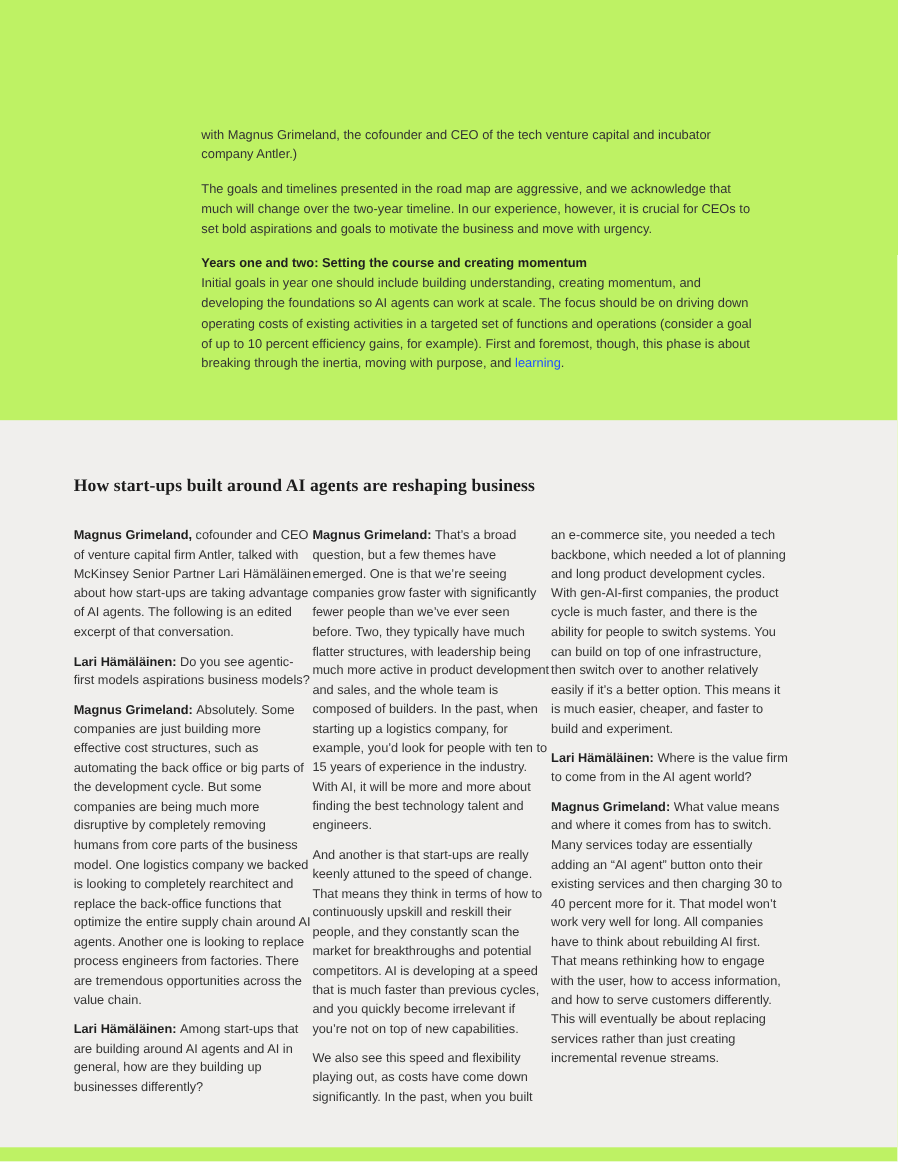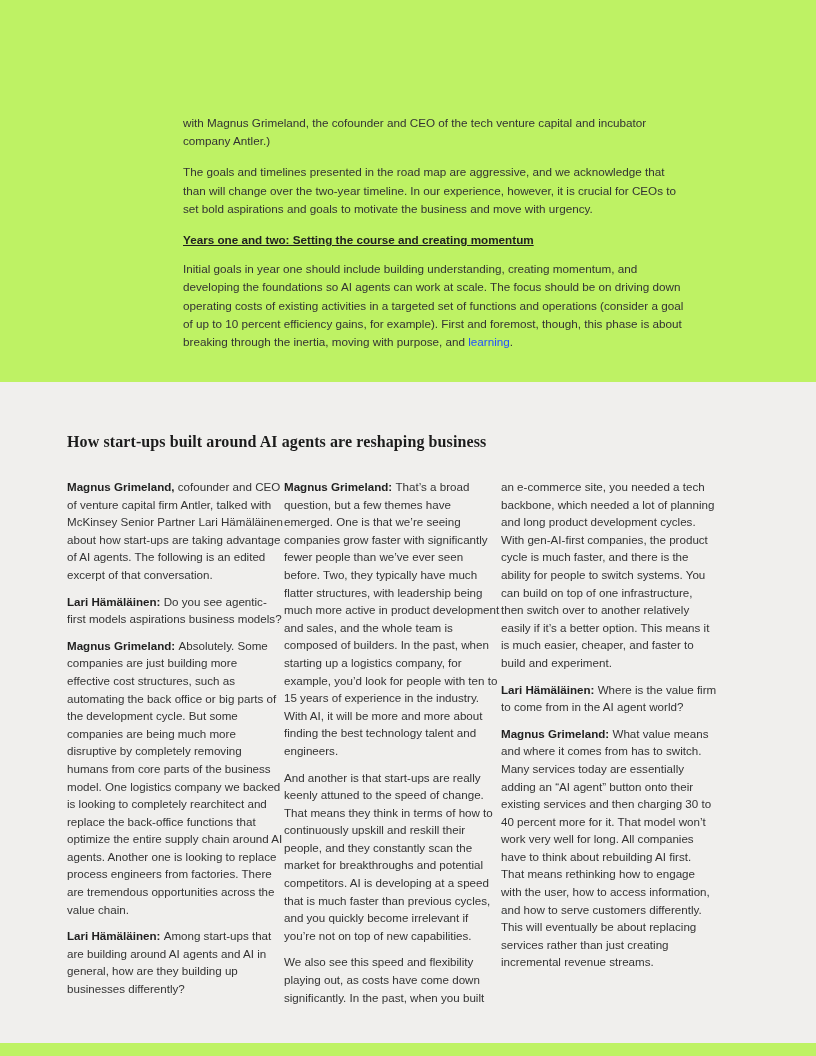--- a/index.html
+++ b/index.html
@@ -25,23 +25,22 @@
     width: 501px;
     font-size: 11.7px;
     line-height: 18.2px;
     color: #333333;
   }
   .body-text p { margin-bottom: 13px; }
   .body-text .subhead {
     font-weight: bold;
     color: #1f1f1f;
     margin-bottom: 0;
-    text-decoration: underline;
   }
-  .body-text .after-subhead { margin-bottom: 0; margin-top: 11px; }
+  .body-text .after-subhead { margin-bottom: 0; }
   .inline-link {
     color: #2251ff;
     text-decoration: none;
     cursor: pointer;
   }
 
   
   .callout {
     position: absolute;
     left: 0;
@@ -100,21 +99,21 @@
     color: #333333;
   }
 </style>
 </head>
 <body>
 
 <div class="page">
 
   <div class="body-text">
     <p>with Magnus Grimeland, the cofounder and CEO of the tech venture capital and incubator company Antler.)</p>
-    <p>The goals and timelines presented in the road map are aggressive, and we acknowledge that than will change over the two-year timeline. In our experience, however, it is crucial for CEOs to set bold aspirations and goals to motivate the business and move with urgency.</p>
+    <p>The goals and timelines presented in the road map are aggressive, and we acknowledge that much will change over the two-year timeline. In our experience, however, it is crucial for CEOs to set bold aspirations and goals to motivate the business and move with urgency.</p>
     <p class="subhead">Years one and two: Setting the course and creating momentum</p>
     <p class="after-subhead"><span>Initial goals in year one should include building understanding, creating momentum, and developing the foundations so AI agents can work at scale. The focus should be on driving down operating costs of existing activities in a targeted set of functions and operations (consider a goal of up to 10 percent efficiency gains, for example). First and foremost, though, this phase is about breaking through the inertia, moving with purpose, and </span><a class="inline-link" href="#">learning</a><span>.</span></p>
   </div>
 
   <div class="callout">
     <div class="callout-title">How start-ups built around AI agents are reshaping business</div>
 
     <div class="columns">
 
       <div class="col">

